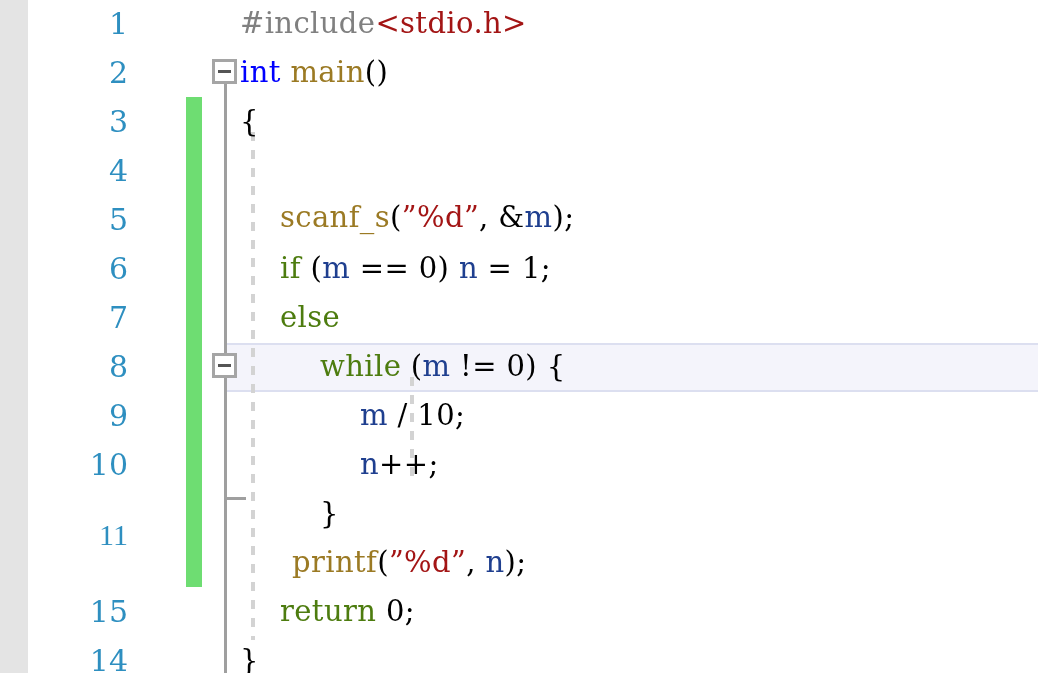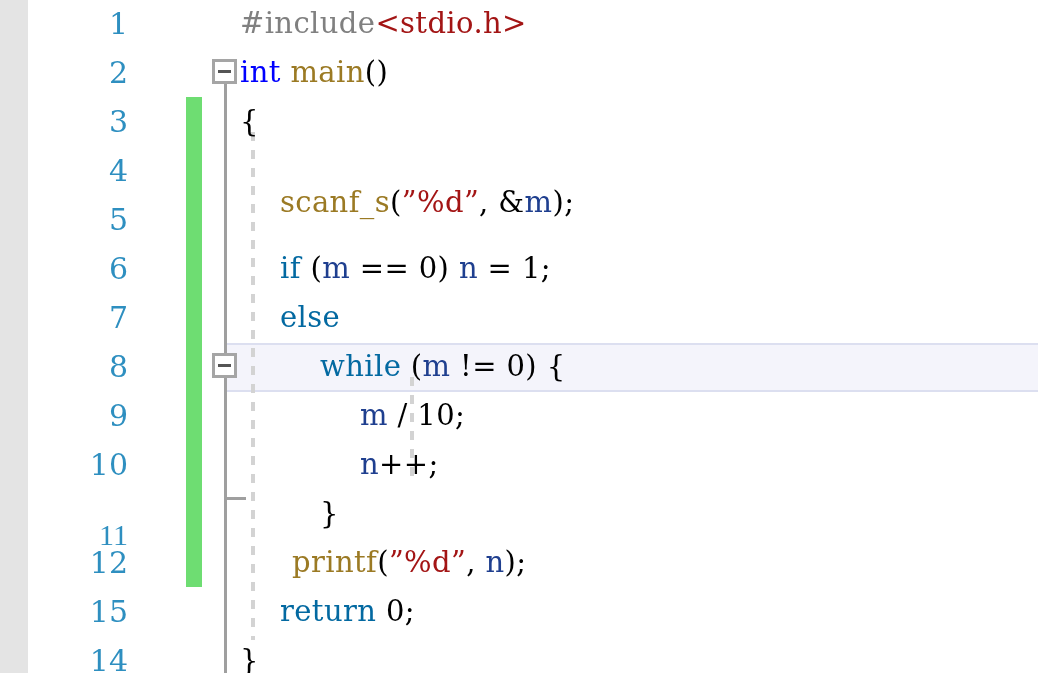--- a/index.html
+++ b/index.html
@@ -129,21 +129,21 @@
     white-space: pre;
     font-family: "DejaVu Serif", "Liberation Serif", serif;
     font-size: 29px;
     letter-spacing: 0.4px;
   }
 
   
   .t-pre      { color: #808080; }                 
   .t-header   { color: #a31515; }                 
   .t-type     { color: #0000ff; text-align: right; }                 
-  .t-kw       { color: #0369a1; }                 
+  .t-kw       { color: #4d7c0f; }                 
   .t-fn       { color: #9b7a24; }                 
   .t-str      { color: #a31515; }                 
   .t-id       { color: #1f3f8f; }                 
   .t-plain    { color: #000000; }                 
 </style>
 </head>
 <body>
 
 <div id="editor">
 
@@ -154,21 +154,20 @@
       <div class="line-number" style="top: 48px;">2</div>
       <div class="line-number" style="top: 97px;">3</div>
       <div class="line-number" style="top: 146px;">4</div>
       <div class="line-number" style="top: 195px;">5</div>
       <div class="line-number" style="top: 244px;">6</div>
       <div class="line-number" style="top: 293px;">7</div>
       <div class="line-number" style="top: 342px;">8</div>
       <div class="line-number" style="top: 391px;">9</div>
       <div class="line-number" style="top: 440px;">10</div>
       <div class="line-number" style="top: 510px; font-family: Liberation Serif, serif;">11</div>
-      <div class="line-number" style="top: 538px;">12</div>
       <div class="line-number" style="top: 587px;">15</div>
       <div class="line-number" style="top: 636px;">14</div>
     </div>
 
   <div id="change-bars">
       <div class="change-bar" style="top: 97px; height: 490px;"></div>
     </div>
 
   <div id="highlights">
       <div class="highlight-row" style="top: 343px;"></div>
@@ -187,21 +186,21 @@
 
   <div id="indent-guides">
       <div class="indent-guide" style="left: 251px; top: 132px; height: 508px;"></div>
       <div class="indent-guide" style="left: 410px; top: 377px; height: 106px;"></div>
     </div>
 
   <div class="code-layer" id="code-layer">
       <div class="code-line" style="top: -1px; left: 240px;"><span class="t-pre">#include</span><span class="t-header">&lt;stdio.h&gt;</span></div>
       <div class="code-line" style="top: 48px; left: 240px;"><span class="t-type">int</span><span class="t-plain"> </span><span class="t-fn">main</span><span class="t-plain">()</span></div>
       <div class="code-line" style="top: 97px; left: 240px;"><span class="t-plain">{</span></div>
-      <div class="code-line" style="top: 178px; left: 280px;"><span class="t-fn">scanf_s</span><span class="t-plain">(</span><span class="t-str">”%d”</span><span class="t-plain">, </span><span class="t-plain">&amp;</span><span class="t-id">m</span><span class="t-plain">)</span><span class="t-plain">;</span></div>
+      <div class="code-line" style="top: 193px; left: 280px;"><span class="t-fn">scanf_s</span><span class="t-plain">(</span><span class="t-str">”%d”</span><span class="t-plain">, </span><span class="t-plain">&amp;</span><span class="t-id">m</span><span class="t-plain">)</span><span class="t-plain">;</span></div>
       <div class="code-line" style="top: 244px; left: 280px;"><span class="t-kw">if</span><span class="t-plain"> (</span><span class="t-id">m</span><span class="t-plain"> == </span><span class="t-plain">0</span><span class="t-plain">) </span><span class="t-id">n</span><span class="t-plain"> = </span><span class="t-plain">1</span><span class="t-plain">;</span></div>
       <div class="code-line" style="top: 293px; left: 280px;"><span class="t-kw">else</span></div>
       <div class="code-line" style="top: 342px; left: 320px;"><span class="t-kw">while</span><span class="t-plain"> (</span><span class="t-id">m</span><span class="t-plain"> != </span><span class="t-plain">0</span><span class="t-plain">) </span><span class="t-plain">{</span></div>
       <div class="code-line" style="top: 391px; left: 360px;"><span class="t-id">m</span><span class="t-plain"> / </span><span class="t-plain">10</span><span class="t-plain">;</span></div>
       <div class="code-line" style="top: 440px; left: 360px;"><span class="t-id">n</span><span class="t-plain">++</span><span class="t-plain">;</span></div>
       <div class="code-line" style="top: 489px; left: 320px;"><span class="t-plain">}</span></div>
       <div class="code-line" style="top: 538px; left: 292px;"><span class="t-fn">printf</span><span class="t-plain">(</span><span class="t-str">”%d”</span><span class="t-plain">, </span><span class="t-id">n</span><span class="t-plain">)</span><span class="t-plain">;</span></div>
       <div class="code-line" style="top: 587px; left: 280px;"><span class="t-kw">return</span><span class="t-plain"> </span><span class="t-plain">0</span><span class="t-plain">;</span></div>
       <div class="code-line" style="top: 636px; left: 240px;"><span class="t-plain">}</span></div>
     </div>

